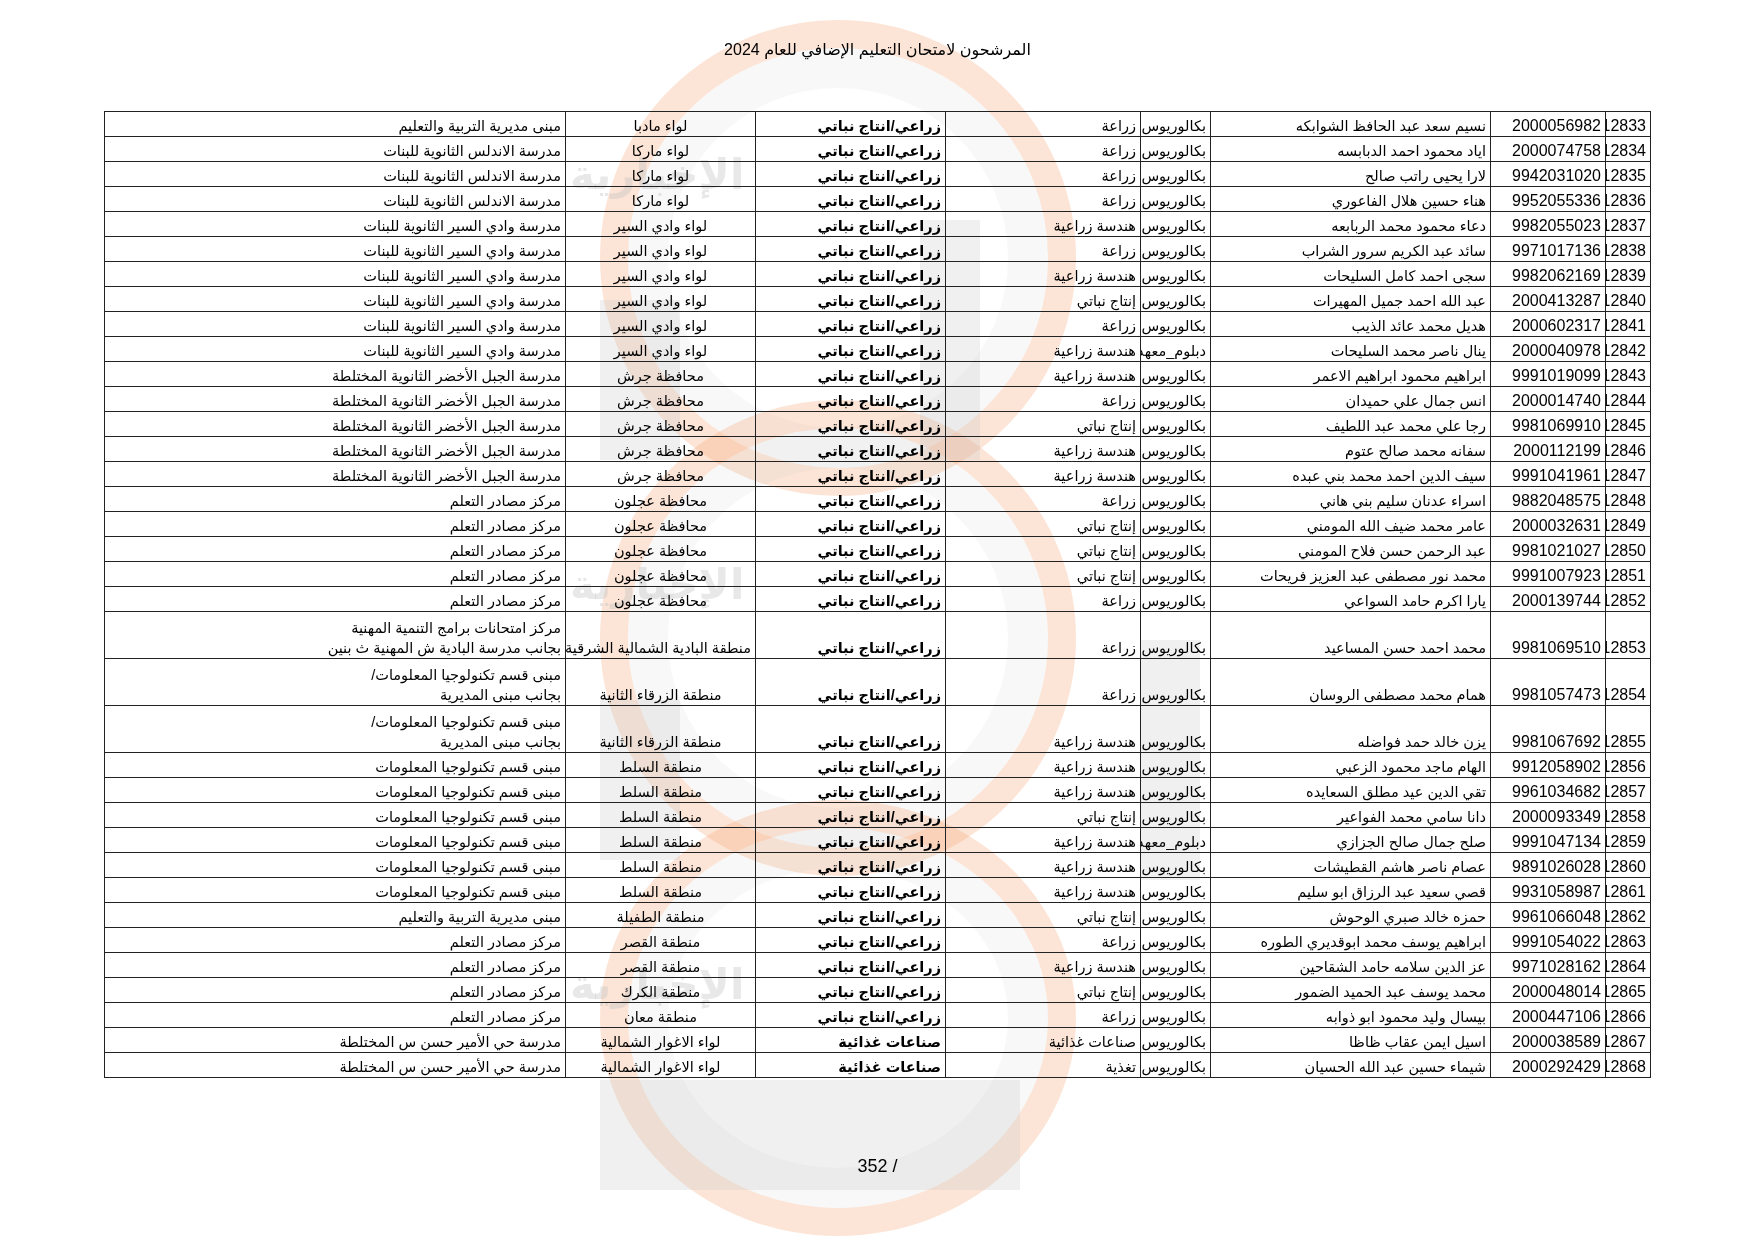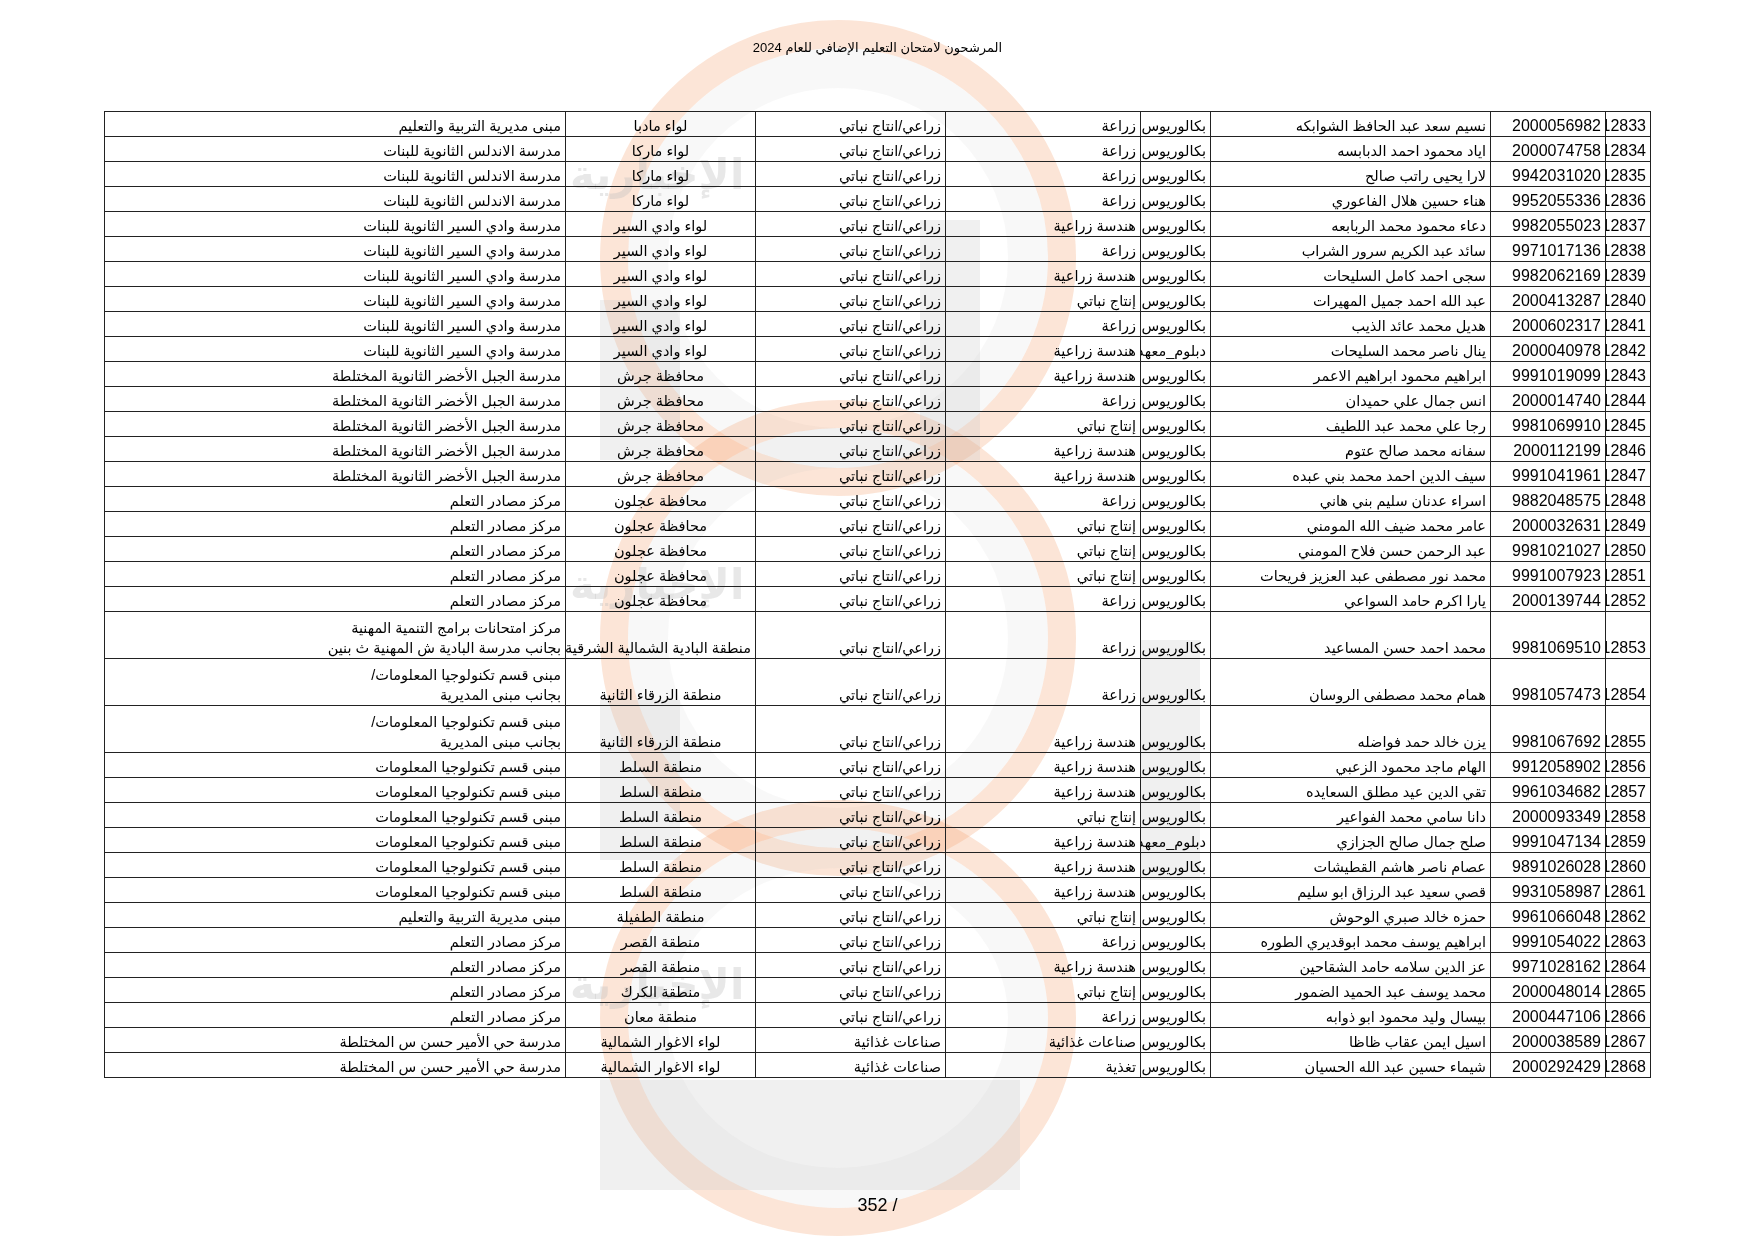--- a/index.html
+++ b/index.html
@@ -4,37 +4,37 @@
 <style>
   html, body { margin:0; padding:0; background:#ffffff; }
   body { width:1755px; height:1240px; position:relative; overflow:hidden;
          font-family:"Liberation Sans", "DejaVu Sans", sans-serif; color:#000; }
   .watermark { position:absolute; pointer-events:none; z-index:0; }
   .wm-clock { border-radius:50%; border:28px solid rgba(245,160,110,0.28);
               box-shadow: inset 0 0 0 40px rgba(200,200,200,0.12); }
   .wm-text { color:rgba(190,190,190,0.35); font-weight:bold; font-size:42px; direction:rtl; }
   .wm-block { background:rgba(200,200,200,0.28); }
   .title { position:absolute; top:40px; left:0; width:1755px; text-align:center;
-           font-size:13px; direction:rtl; z-index:2; }
+           font-size:16px; direction:rtl; z-index:2; }
   .sheet { position:absolute; top:111px; left:104px; width:1546px; z-index:2; }
   table { border-collapse:collapse; width:1546px; table-layout:fixed; direction:rtl; }
   td { border:1.6px solid #222; font-size:14.5px; padding:0 4px; height:24px;
        line-height:20px; vertical-align:bottom; white-space:nowrap; overflow:hidden;
        background:transparent; }
   td.seq { font-size:16px; text-align:center; }
   td.nid { font-size:16px; text-align:right; }
   td.name { text-align:right; }
   td.deg { text-align:right; }
   td.major { text-align:right; }
-  td.spec { font-weight:normal; text-align:right; }
+  td.spec { font-weight:bold; text-align:right; }
   td.region { text-align:center; }
   td.loc { text-align:right; white-space:normal; }
   tr.tall td { height:46px; }
   .loc-line { display:block; }
-  .pager { position:absolute; top:1195px; left:0; width:1755px; text-align:center;
+  .pager { position:absolute; top:1156px; left:0; width:1755px; text-align:center;
            font-size:18px; z-index:2; }
 </style>
 </head>
 <body>
 
 <div class="watermark wm-clock" style="left:600px; top:20px; width:420px; height:420px;"></div>
 <div class="watermark wm-clock" style="left:600px; top:400px; width:420px; height:420px;"></div>
 <div class="watermark wm-clock" style="left:600px; top:800px; width:420px; height:380px;"></div>
 <div class="watermark wm-text" style="left:570px; top:150px;">الإخبارية</div>
 <div class="watermark wm-text" style="left:570px; top:560px;">الإخبارية</div>

